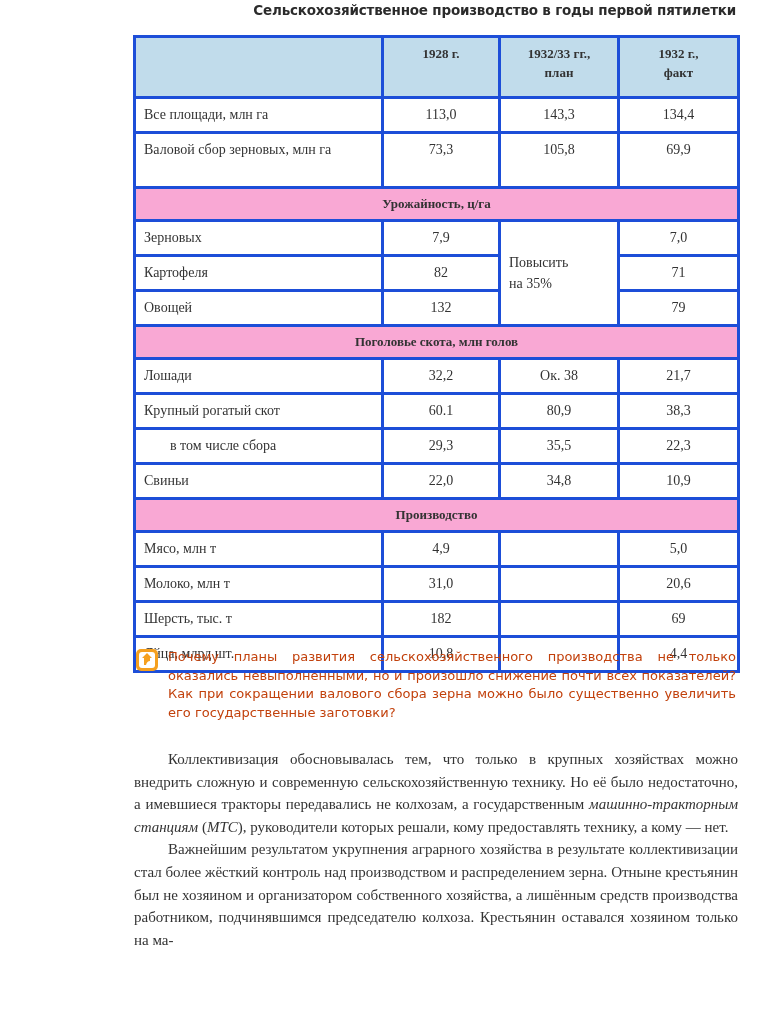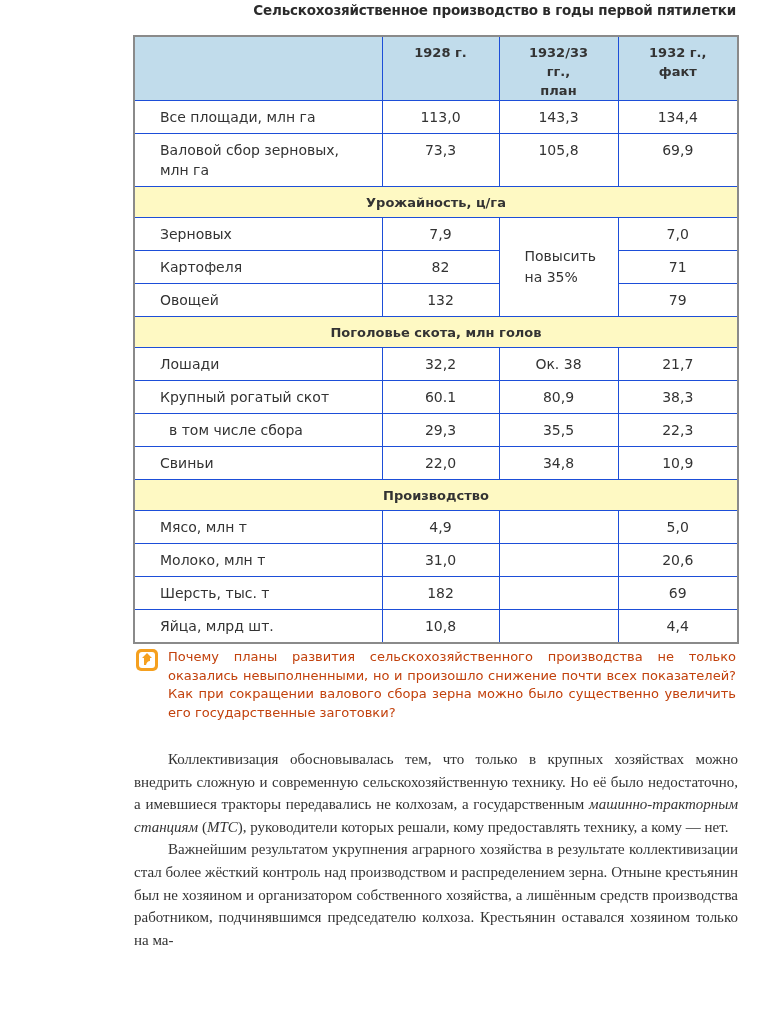--- a/index.html
+++ b/index.html
@@ -13,28 +13,28 @@
     position: absolute; left: 133px; top: 35px; width: 604px;
     border-collapse: collapse; table-layout: fixed;
     font-family: "DejaVu Sans", sans-serif; font-size: 14px; color: #333;
     border: 2px solid #8a8a8a;
   }
   table.agri col.c0 { width: 248px; }
   table.agri col.c1 { width: 117px; }
   table.agri col.c2 { width: 119px; }
   table.agri col.c3 { width: 120px; }
   table.agri td, table.agri th {
-    border: 1px solid #1d4ed8; padding: 0 25px; vertical-align: top;
+    border: 3px solid #1d4ed8; padding: 0 8px; vertical-align: top; font-family: Liberation Serif, serif;
   }
   table.agri thead th {
     background: #c1dceb; font-weight: bold; font-size: 13px;
     text-align: center; height: 52px; padding-top: 6px; line-height: 19px; color: #333;
   }
   table.agri tr.section td {
-    background: #fef9c3; font-weight: bold; font-size: 13px;
+    background: #f9a8d4; font-weight: bold; font-size: 13px;
     text-align: center; height: 30px; vertical-align: middle; color: #333;
   }
   table.agri td.lbl { text-align: left; padding-top: 6px; line-height: 20px; }
   table.agri td.lbl.indent { padding-left: 34px; }
   table.agri td.num { text-align: center; padding-top: 6px; line-height: 20px; }
   table.agri tr.r1 td { height: 26px; }
   table.agri tr.r2 td { height: 46px; }
   table.agri td.merged { vertical-align: middle; padding-top: 0; line-height: 21px; }
   .question {
     position: absolute; left: 136px; top: 648px; width: 600px;

